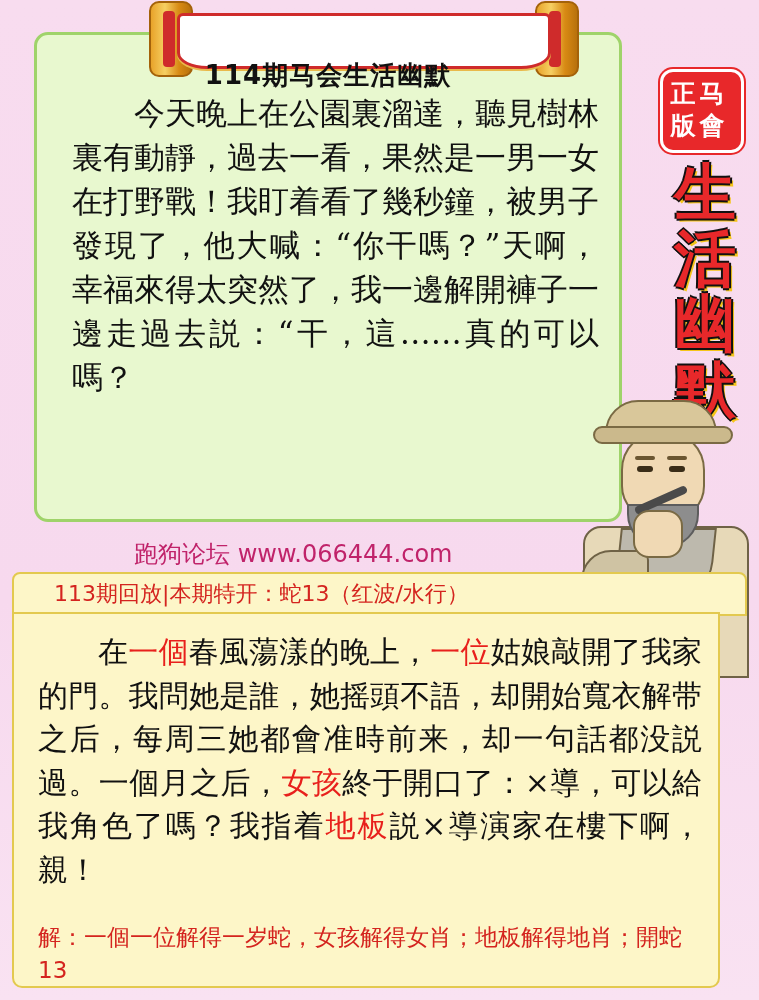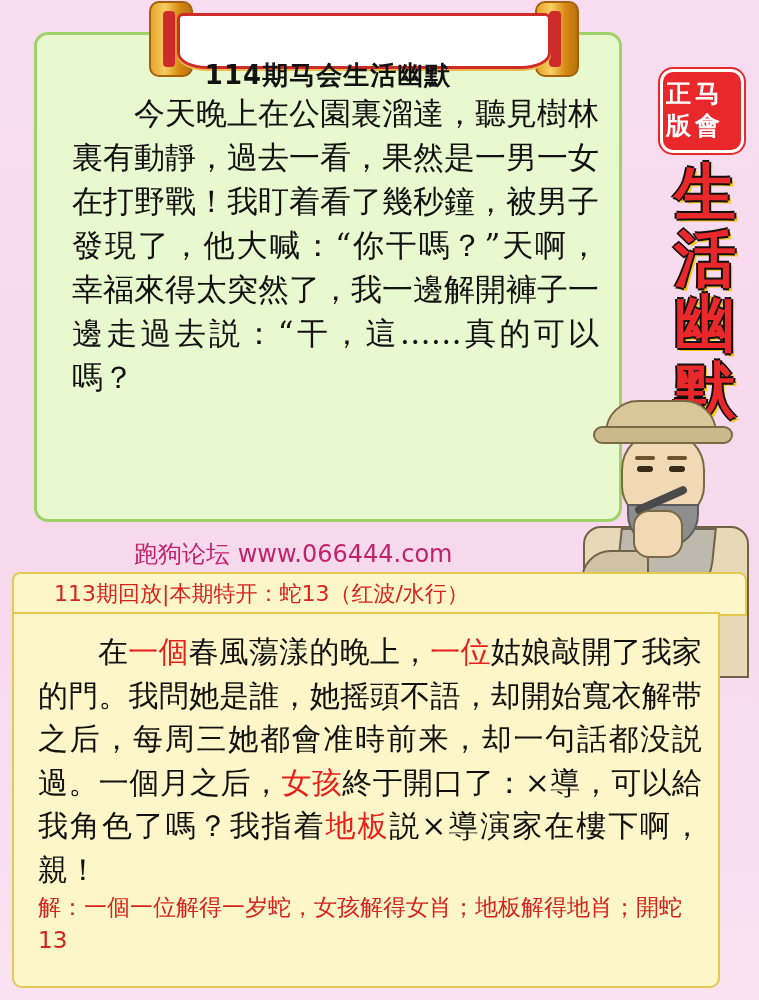--- a/index.html
+++ b/index.html
@@ -124,20 +124,21 @@
     box-shadow: 0 0 0 3px #fff, 0 0 0 5px #e8282a;
   }
   .seal .col {
     position: absolute;
     top: 6px;
     width: 34px;
     height: 66px;
     color: #fff;
     font-size: 25px;
     line-height: 32px;
+    text-align: center;
     font-weight: bold;
     font-family: "DejaVu Sans", "Liberation Sans", sans-serif;
   }
   .seal .col.r { right: 12px; }
   .seal .col.l { left: 3px; }
 
   
   .vtitle {
     position: absolute;
     right: 14px;
@@ -269,21 +270,21 @@
     font-size: 30px;
     line-height: 1.45;
     color: #111;
     font-family: "DejaVu Serif", serif;
     text-align: justify;
   }
   .bottom-body .indent { text-indent: 60px; display: block; }
   .hl { color: #e8201c; }
 
   .answer {
-    margin-top: 0;
+    margin-top: 30px;
     font-size: 23px;
     line-height: 1.45;
     color: #d4241f;
     font-family: "DejaVu Sans", "Liberation Sans", sans-serif;
   }
 </style>
 </head>
 <body>
 
 <div class="page">

